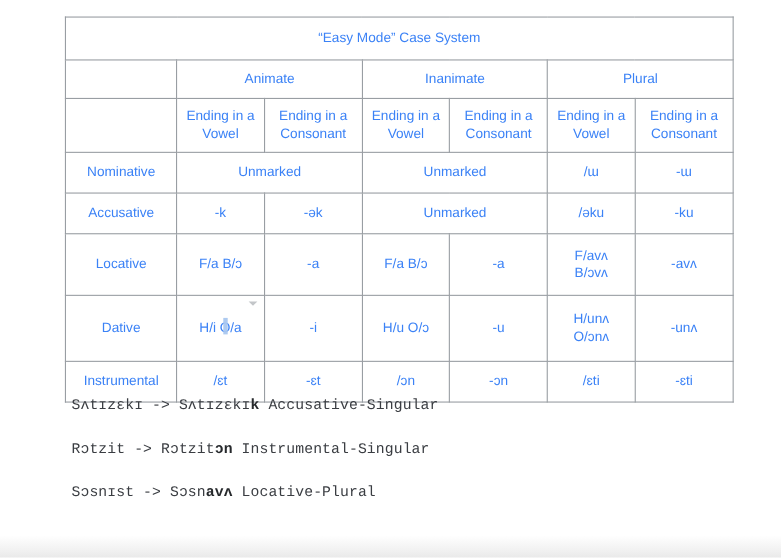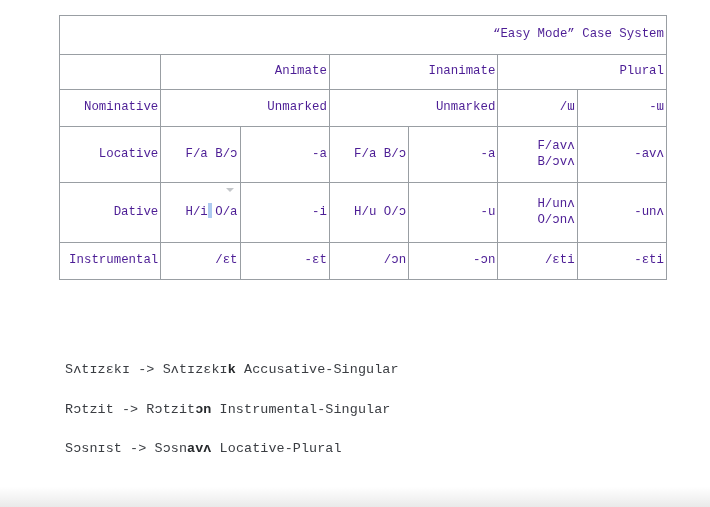--- a/index.html
+++ b/index.html
@@ -25,27 +25,26 @@
     position: absolute;
     left: 59px;
     top: 15px;
     width: 608px;
     border-collapse: collapse;
     table-layout: fixed;
     background: #ffffff;
   }
   .case-table td {
     border: 1px solid #999ea3;
-    color: #4c1d95;
+    color: #3b82f6;
     font-size: 12.4px;
     line-height: 1.28;
-    text-align: right;
+    text-align: center;
     vertical-align: middle;
     padding: 3px 2px;
-    font-family: Liberation Mono, monospace;
   }
   .title-cell {
     height: 32px;
     font-size: 13.6px;
   }
   .group-cell {
     height: 28px;
     font-size: 13.2px;
     margin-top: 44px;
   }
@@ -140,29 +139,46 @@
         <td class="title-cell" colspan="7">“Easy Mode” Case System</td>
       </tr>
 
       <tr>
         <td class="group-cell blank"></td>
         <td class="group-cell" colspan="2">Animate</td>
         <td class="group-cell" colspan="2">Inanimate</td>
         <td class="group-cell" colspan="2">Plural</td>
       </tr>
 
+      <tr>
+        <td class="sub-cell blank"></td>
+        <td class="sub-cell">Ending in a Vowel</td>
+        <td class="sub-cell">Ending in a Consonant</td>
+        <td class="sub-cell">Ending in a Vowel</td>
+        <td class="sub-cell">Ending in a Consonant</td>
+        <td class="sub-cell">Ending in a Vowel</td>
+        <td class="sub-cell">Ending in a Consonant</td>
+      </tr>
 
       <tr class="r-nom">
         <td class="case-label">Nominative</td>
         <td colspan="2">Unmarked</td>
         <td colspan="2">Unmarked</td>
         <td>/ɯ</td>
         <td>-ɯ</td>
       </tr>
 
+      <tr class="r-acc">
+        <td class="case-label">Accusative</td>
+        <td>-k</td>
+        <td>-ək</td>
+        <td colspan="2">Unmarked</td>
+        <td>/əku</td>
+        <td>-ku</td>
+      </tr>
 
       <tr class="r-loc">
         <td class="case-label">Locative</td>
         <td>F/a B/ɔ</td>
         <td>-a</td>
         <td>F/a B/ɔ</td>
         <td>-a</td>
         <td>
           <span>F/avʌ</span><br>
           <span>B/ɔvʌ</span>

